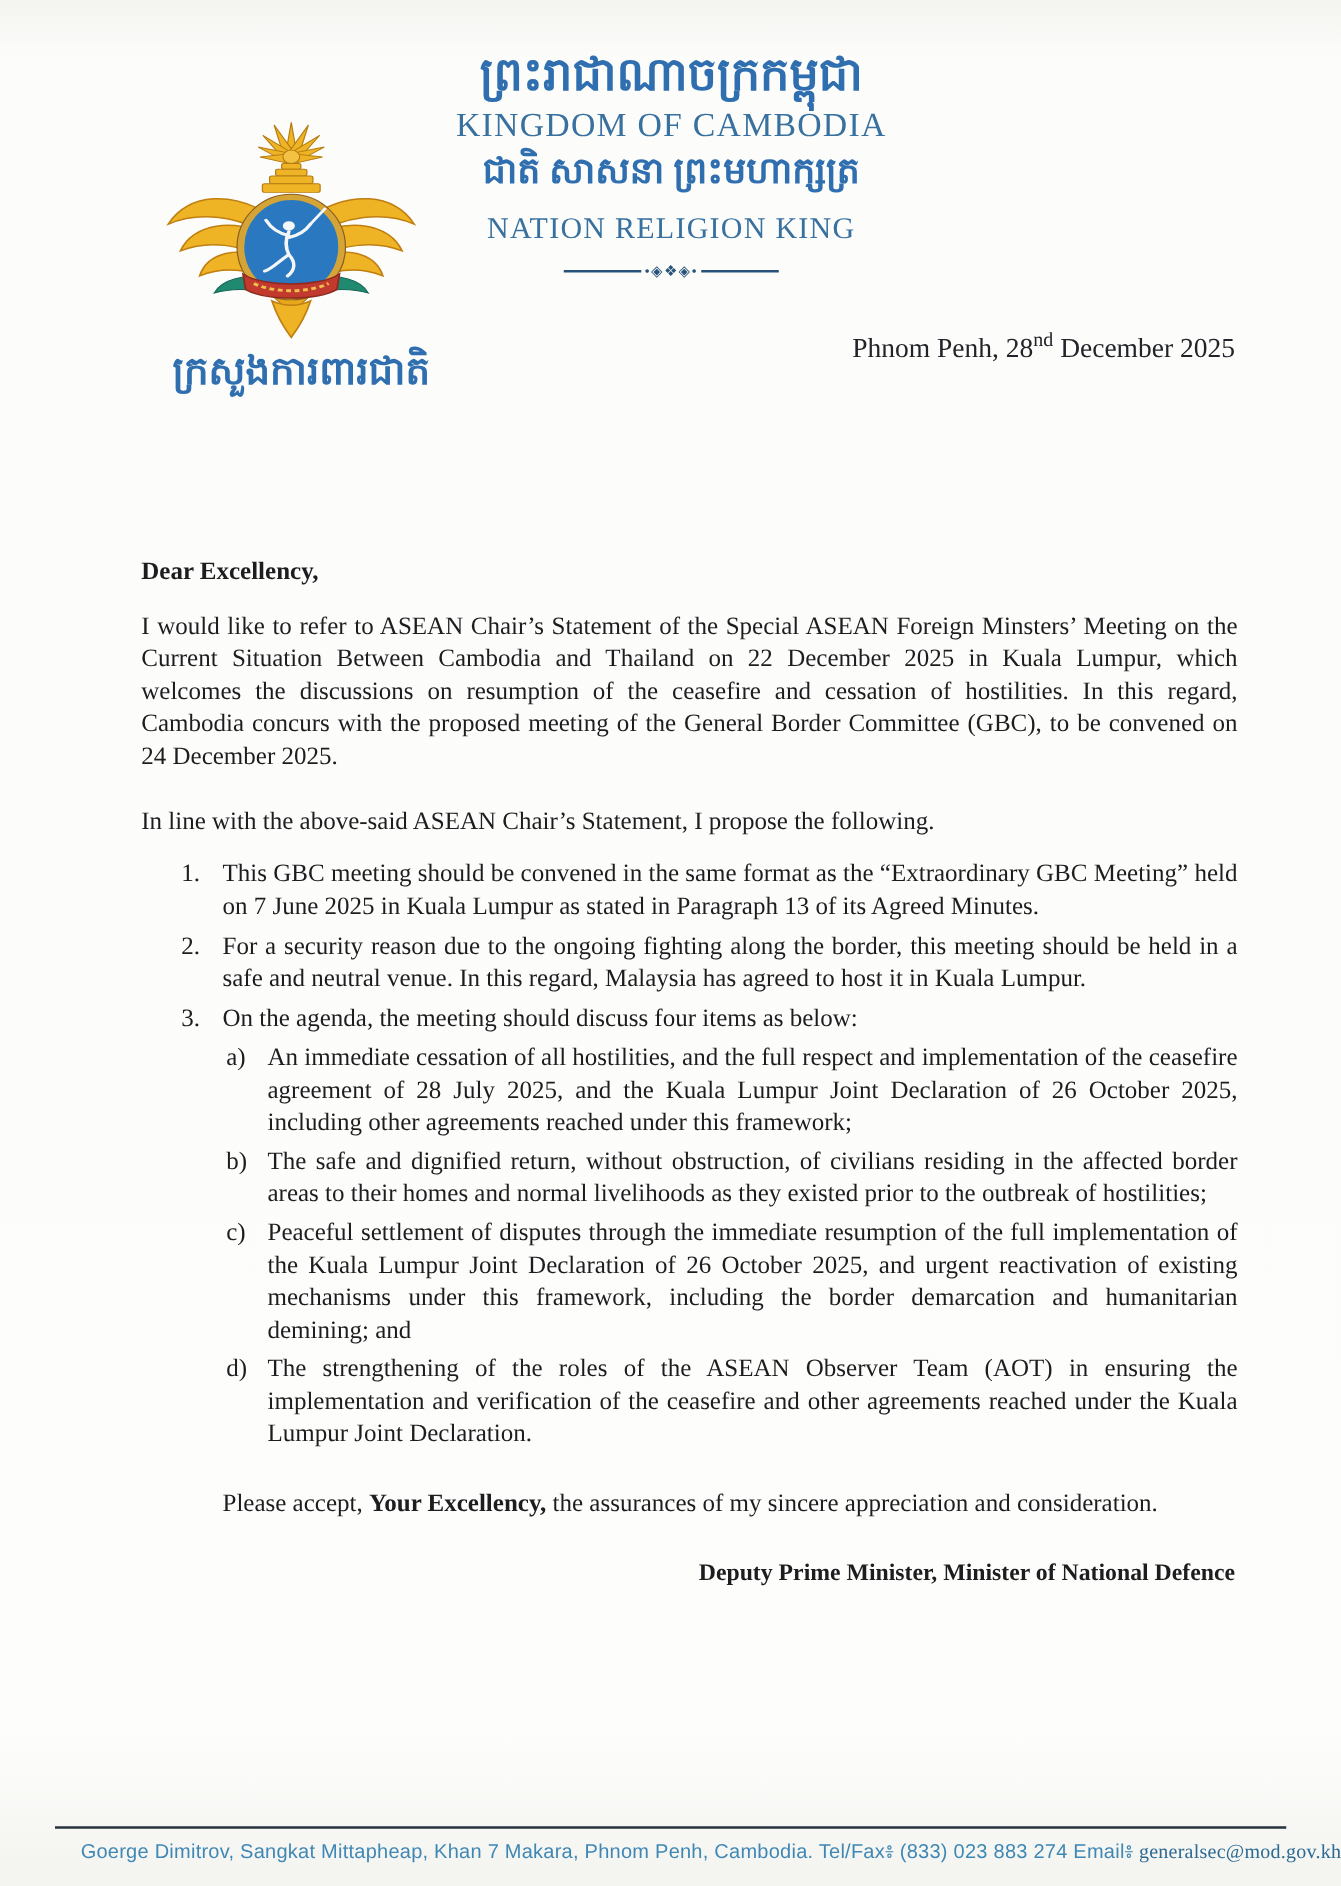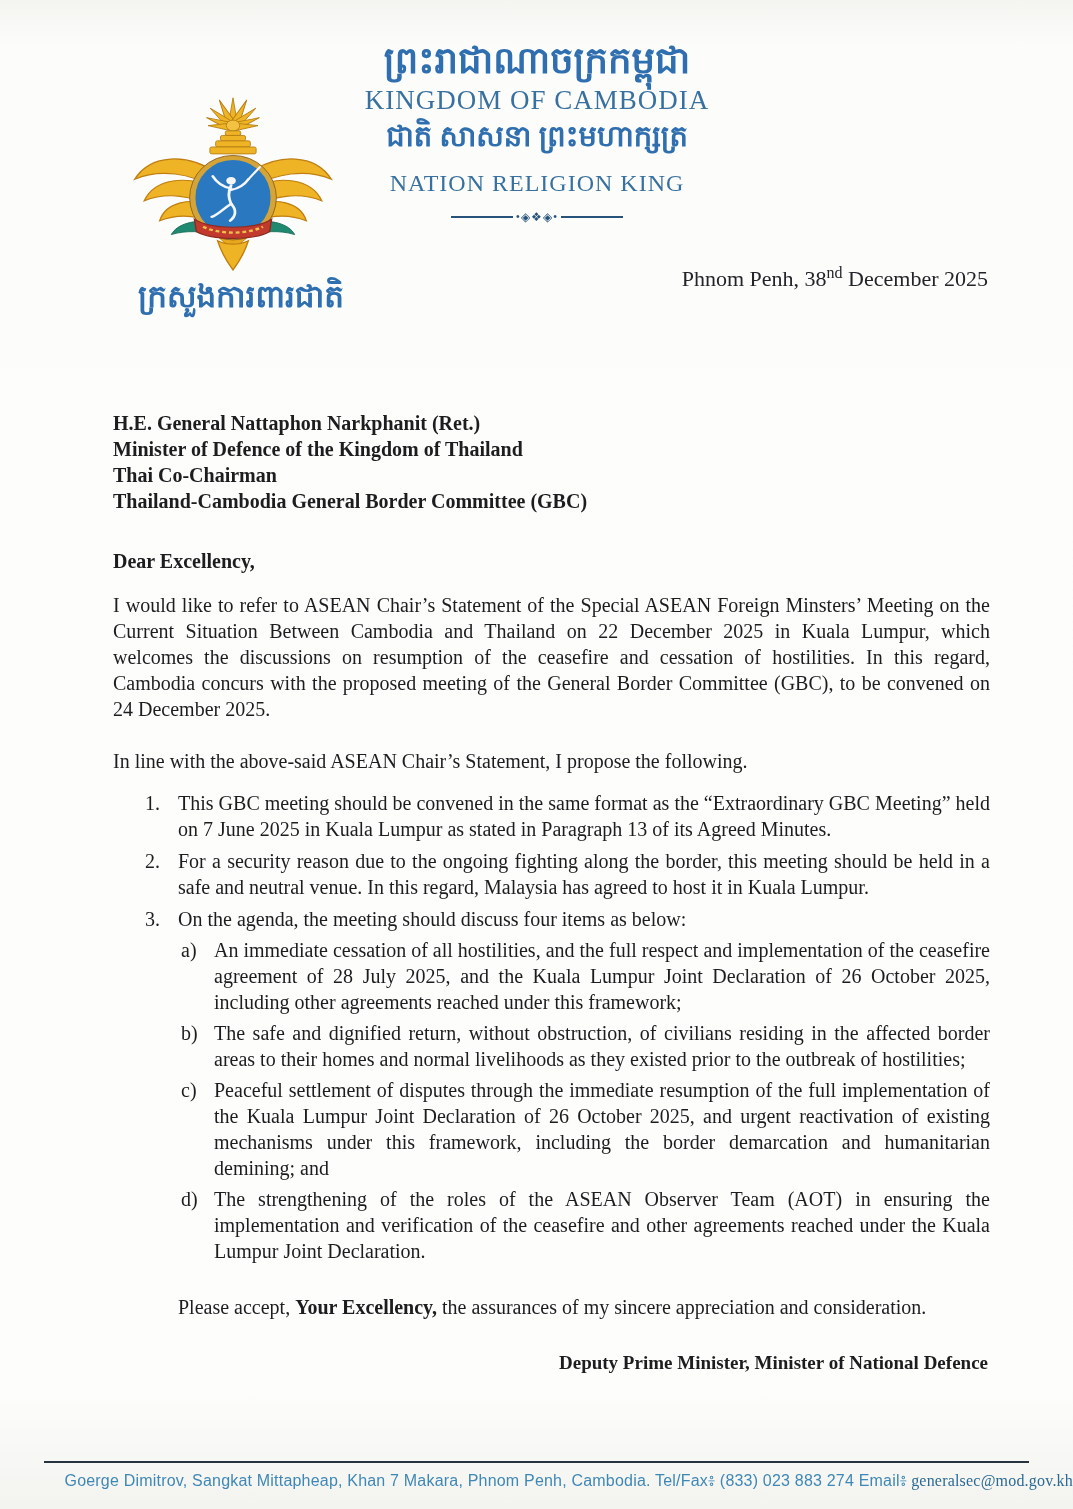--- a/index.html
+++ b/index.html
@@ -133,30 +133,24 @@
       <span class="rule"></span>
       <span class="orn">•◈❖◈•</span>
       <span class="rule"></span>
     </div>
   </div>
 
   <div class="ministry-block">
     <div class="ministry-khmer">ក្រសួងការពារជាតិ</div>
   </div>
 
-  <div class="dateline"><span>Phnom Penh, 38</span><sup>nd</sup><span> December 2025</span></div>
+  <div class="dateline"><span>Phnom Penh, 28</span><sup>nd</sup><span> December 2025</span></div>
 
   <div class="content">
 
-    <div class="recipient">
-      <p>H.E. General Nattaphon Narkphanit (Ret.)</p>
-      <p>Minister of Defence of the Kingdom of Thailand</p>
-      <p>Thai Co-Chairman</p>
-      <p>Thailand-Cambodia General Border Committee (GBC)</p>
-    </div>
 
     <p class="salutation">Dear Excellency,</p>
 
     <p class="para">I would like to refer to ASEAN Chair’s Statement of the Special ASEAN Foreign Minsters’ Meeting on the Current Situation Between Cambodia and Thailand on 22 December 2025 in Kuala Lumpur, which welcomes the discussions on resumption of the ceasefire and cessation of hostilities. In this regard, Cambodia concurs with the proposed meeting of the General Border Committee (GBC), to be convened on 24 December 2025.</p>
 
     <p class="para para-2">In line with the above-said ASEAN Chair’s Statement, I propose the following.</p>
 
     <div class="num-list">
       <div class="li">
         <span class="marker">1.</span>

